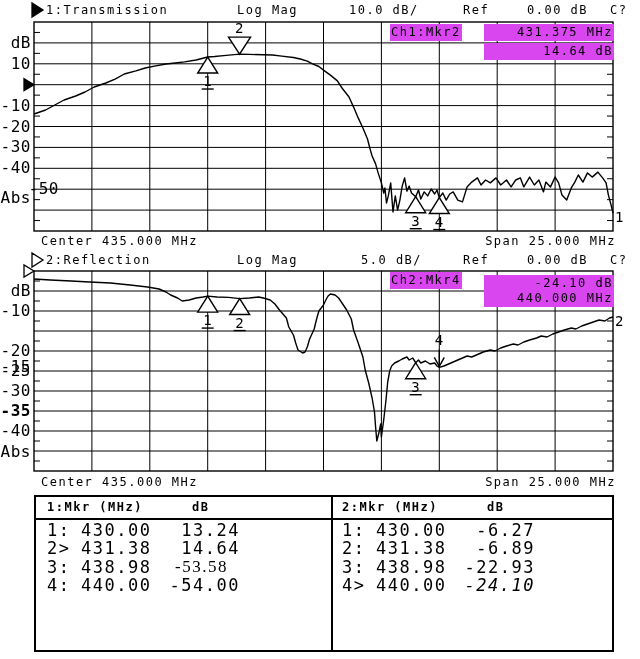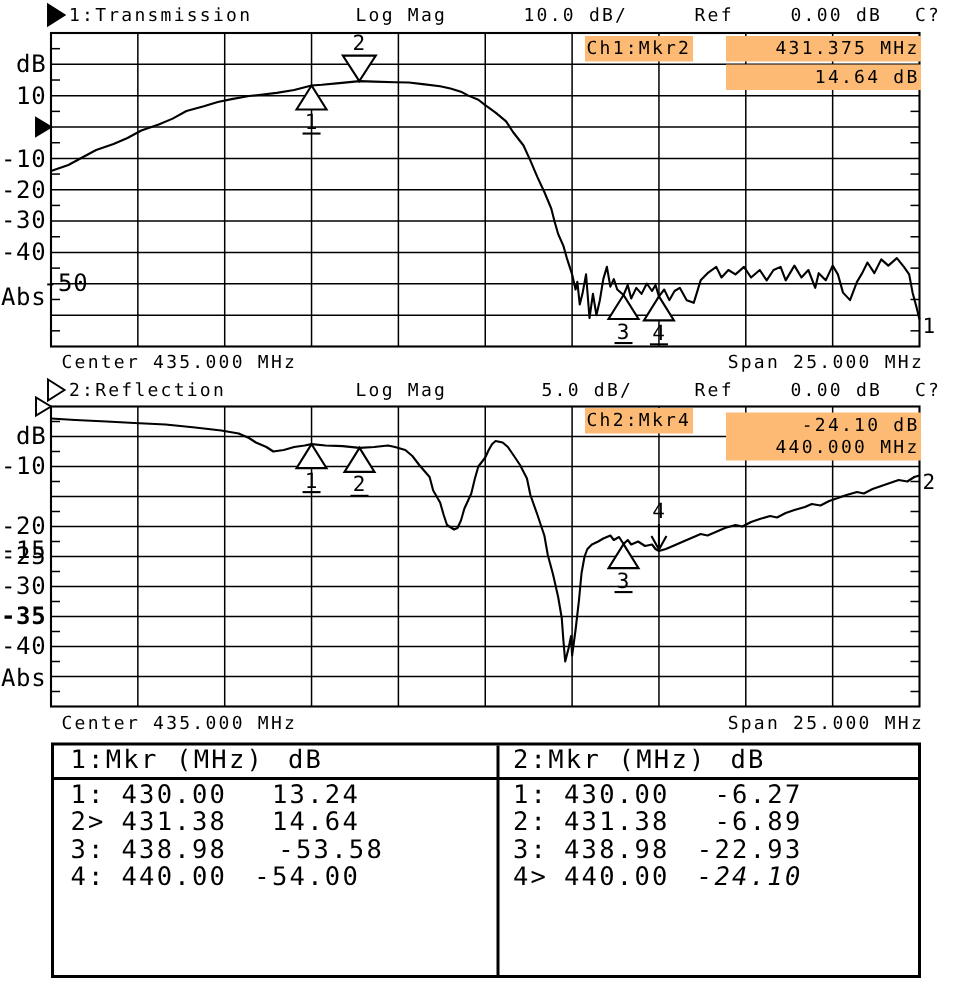--- a/index.html
+++ b/index.html
@@ -1,28 +1,28 @@
 <!DOCTYPE html>
 <html><head>
 <meta charset="utf-8">
 <style>
   html,body{margin:0;padding:0;background:#fff;}
   #stage{position:relative;width:640px;height:659px;background:#fff;color:#000;
          font-family:"DejaVu Sans Mono","Liberation Mono",monospace;overflow:hidden;}
   .t{position:absolute;font-size:12px;letter-spacing:1.5px;white-space:pre;line-height:17px;color:#000;}
   .r{text-align:right;}
-  .bg{background:#fdba74;padding:0 1px;}
+  .bg{background:#d946ef;padding:0 1px;}
   .ylab{position:absolute;left:0;width:31px;text-align:right;font-size:16px;
         letter-spacing:0.5px;line-height:18px;white-space:pre;}
   #plot{position:absolute;left:0;top:0;}
   #plot text{font-family:"DejaVu Sans Mono","Liberation Mono",monospace;font-size:14px;}
   #tbl{position:absolute;left:34px;top:495px;width:576px;height:153px;border:2px solid #000;}
   #tbl .tdivider{position:absolute;left:295px;top:0;height:100%;width:0;border-left:2px solid #000;}
   #tbl .thead-rule{position:absolute;left:0;top:21px;width:100%;border-top:2px solid #000;}
-  #tbl .tt{position:absolute;font-size:17px;letter-spacing:1.5px;white-space:pre;line-height:17px;}
+  #tbl .tt{position:absolute;font-size:12px;letter-spacing:1.5px;white-space:pre;line-height:17px;font-weight:bold;}
   .trow-num{position:absolute;font-size:17px;letter-spacing:1.5px;}
   .trow-val{position:absolute;font-size:17px;letter-spacing:1.5px;text-align:right;}
 </style>
 </head>
 <body>
 
 <div id="stage">
 
   <svg id="plot" width="640" height="659" viewBox="0 0 640 659">
       <rect x="34" y="22" width="579" height="209" fill="none" stroke="#000" stroke-width="1.4"></rect>
@@ -194,21 +194,21 @@
     <span class="tt" style="left:451px;top:2px">dB</span>
     <div id="trows">
         <span class="trow-num" style="left: 11px; top: 23px;">1:</span>
         <span class="trow-val" style="left: 45px; top: 23px; width: 70px;">430.00</span>
         <span class="trow-val" style="left: 124px; top: 23px; width: 80px;">13.24</span>
         <span class="trow-num" style="left: 11px; top: 41.4px;">2&gt;</span>
         <span class="trow-val" style="left: 45px; top: 41.4px; width: 70px;">431.38</span>
         <span class="trow-val" style="left: 124px; top: 41.4px; width: 80px;">14.64</span>
         <span class="trow-num" style="left: 11px; top: 59.8px;">3:</span>
         <span class="trow-val" style="left: 45px; top: 59.8px; width: 70px;">438.98</span>
-        <span class="trow-val" style="left: 140px; top: 59.8px; width: 80px;">-53.58</span>
+        <span class="trow-val" style="left: 112px; top: 59.8px; width: 80px; font-family: Liberation Serif, serif;">-53.58</span>
         <span class="trow-num" style="left: 11px; top: 78.2px;">4:</span>
         <span class="trow-val" style="left: 45px; top: 78.2px; width: 70px;">440.00</span>
         <span class="trow-val" style="left: 124px; top: 78.2px; width: 80px;">-54.00</span>
         <span class="trow-num" style="left: 306px; top: 23px;">1:</span>
         <span class="trow-val" style="left: 340px; top: 23px; width: 70px;">430.00</span>
         <span class="trow-val" style="left: 419px; top: 23px; width: 80px;">-6.27</span>
         <span class="trow-num" style="left: 306px; top: 41.4px;">2:</span>
         <span class="trow-val" style="left: 340px; top: 41.4px; width: 70px;">431.38</span>
         <span class="trow-val" style="left: 419px; top: 41.4px; width: 80px;">-6.89</span>
         <span class="trow-num" style="left: 306px; top: 59.8px;">3:</span>

